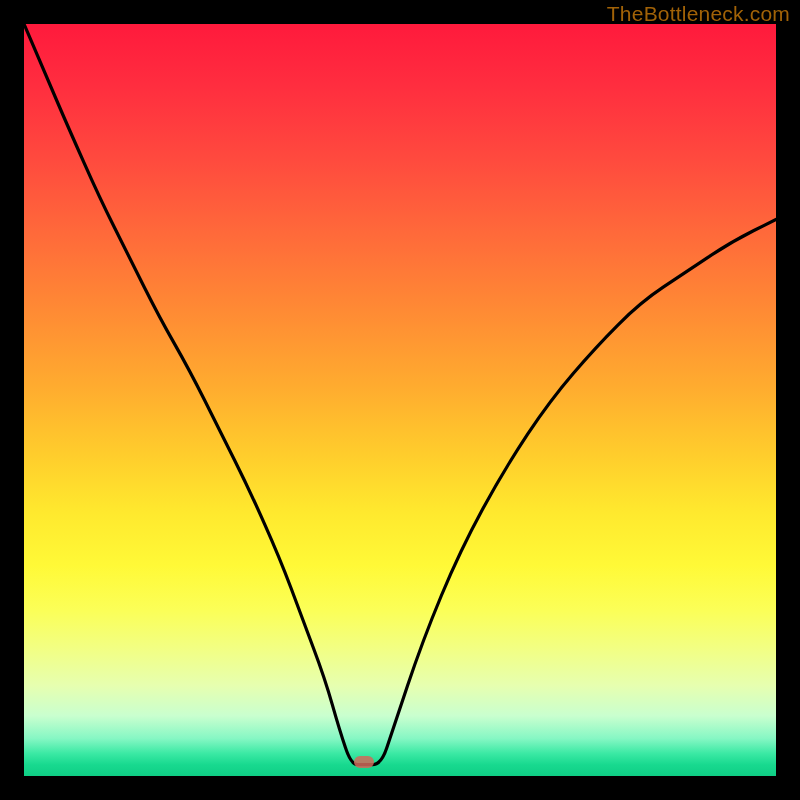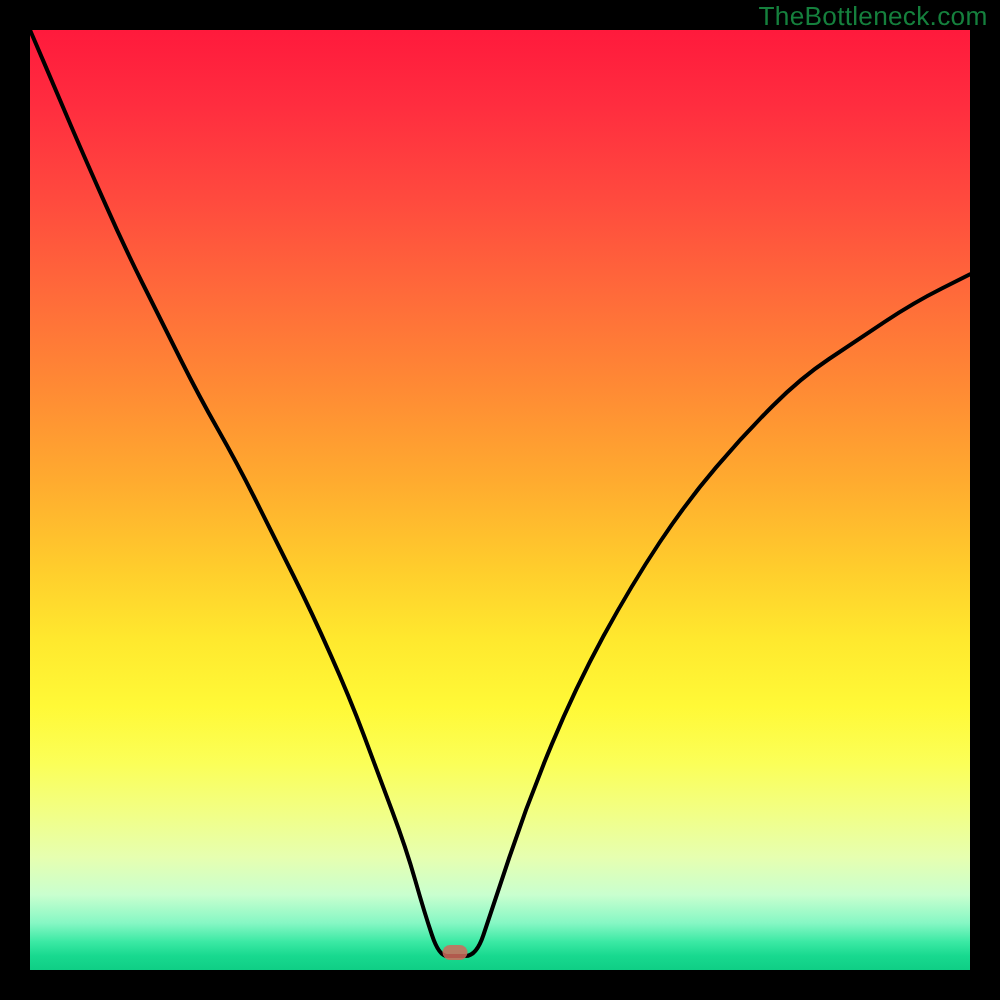--- a/index.html
+++ b/index.html
@@ -63,21 +63,21 @@
     height: 12px;
     border-radius: 6px;
     background: #d06a5a;
     opacity: 0.85;
     transform: translate(-50%, -50%);
   }
   .watermark {
     position: absolute;
     top: 2px;
     right: 10px;
-    color: #15803d;
+    color: #a16207;
     font-size: 21px;
     letter-spacing: 0.2px;
     user-select: none;
   }
 </style>
 </head>
 <body>
 
 <div class="frame">
 

